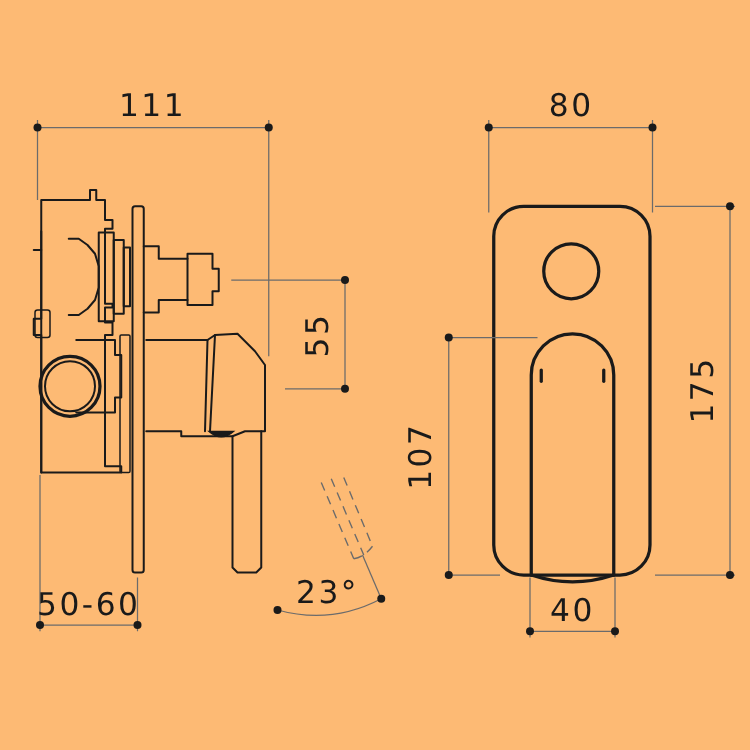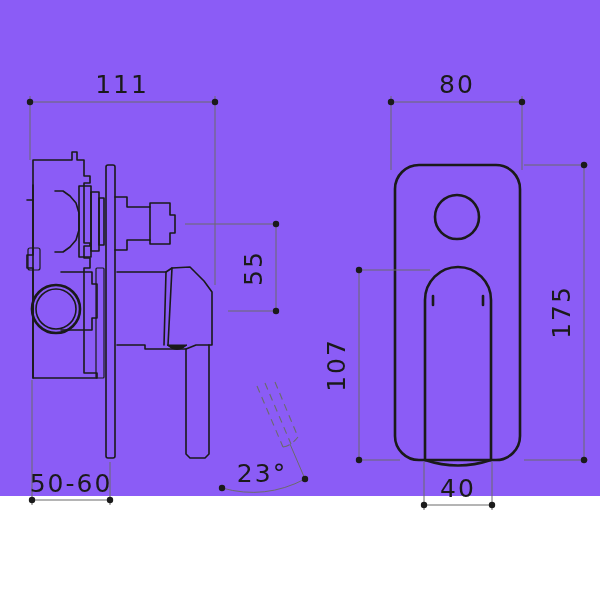--- a/index.html
+++ b/index.html
@@ -1,19 +1,19 @@
 <!DOCTYPE html>
 <html><head>
 <meta charset="utf-8">
 <title>Technical Drawing</title>
 <style>
   html,body{margin:0;padding:0;background:#ffffff;}
   body{width:600px;height:600px;overflow:hidden;
        font-family:"DejaVu Sans","Liberation Sans",sans-serif;}
-  #sheet{position:relative;width:600px;height:496px;background:#8b5cf6;}
+  #sheet{position:relative;width:600px;height:600px;background:#fdba74;}
   #sheet svg{position:absolute;left:0;top:0;}
   .dimtext{font-family:"DejaVu Sans","Liberation Sans",sans-serif;
            font-size:25px;letter-spacing:2px;fill:#1a1a1a;}
 </style>
 </head>
 <body>
 
 <div id="sheet">
 
   <svg width="600" height="600" viewBox="0 0 600 600">

